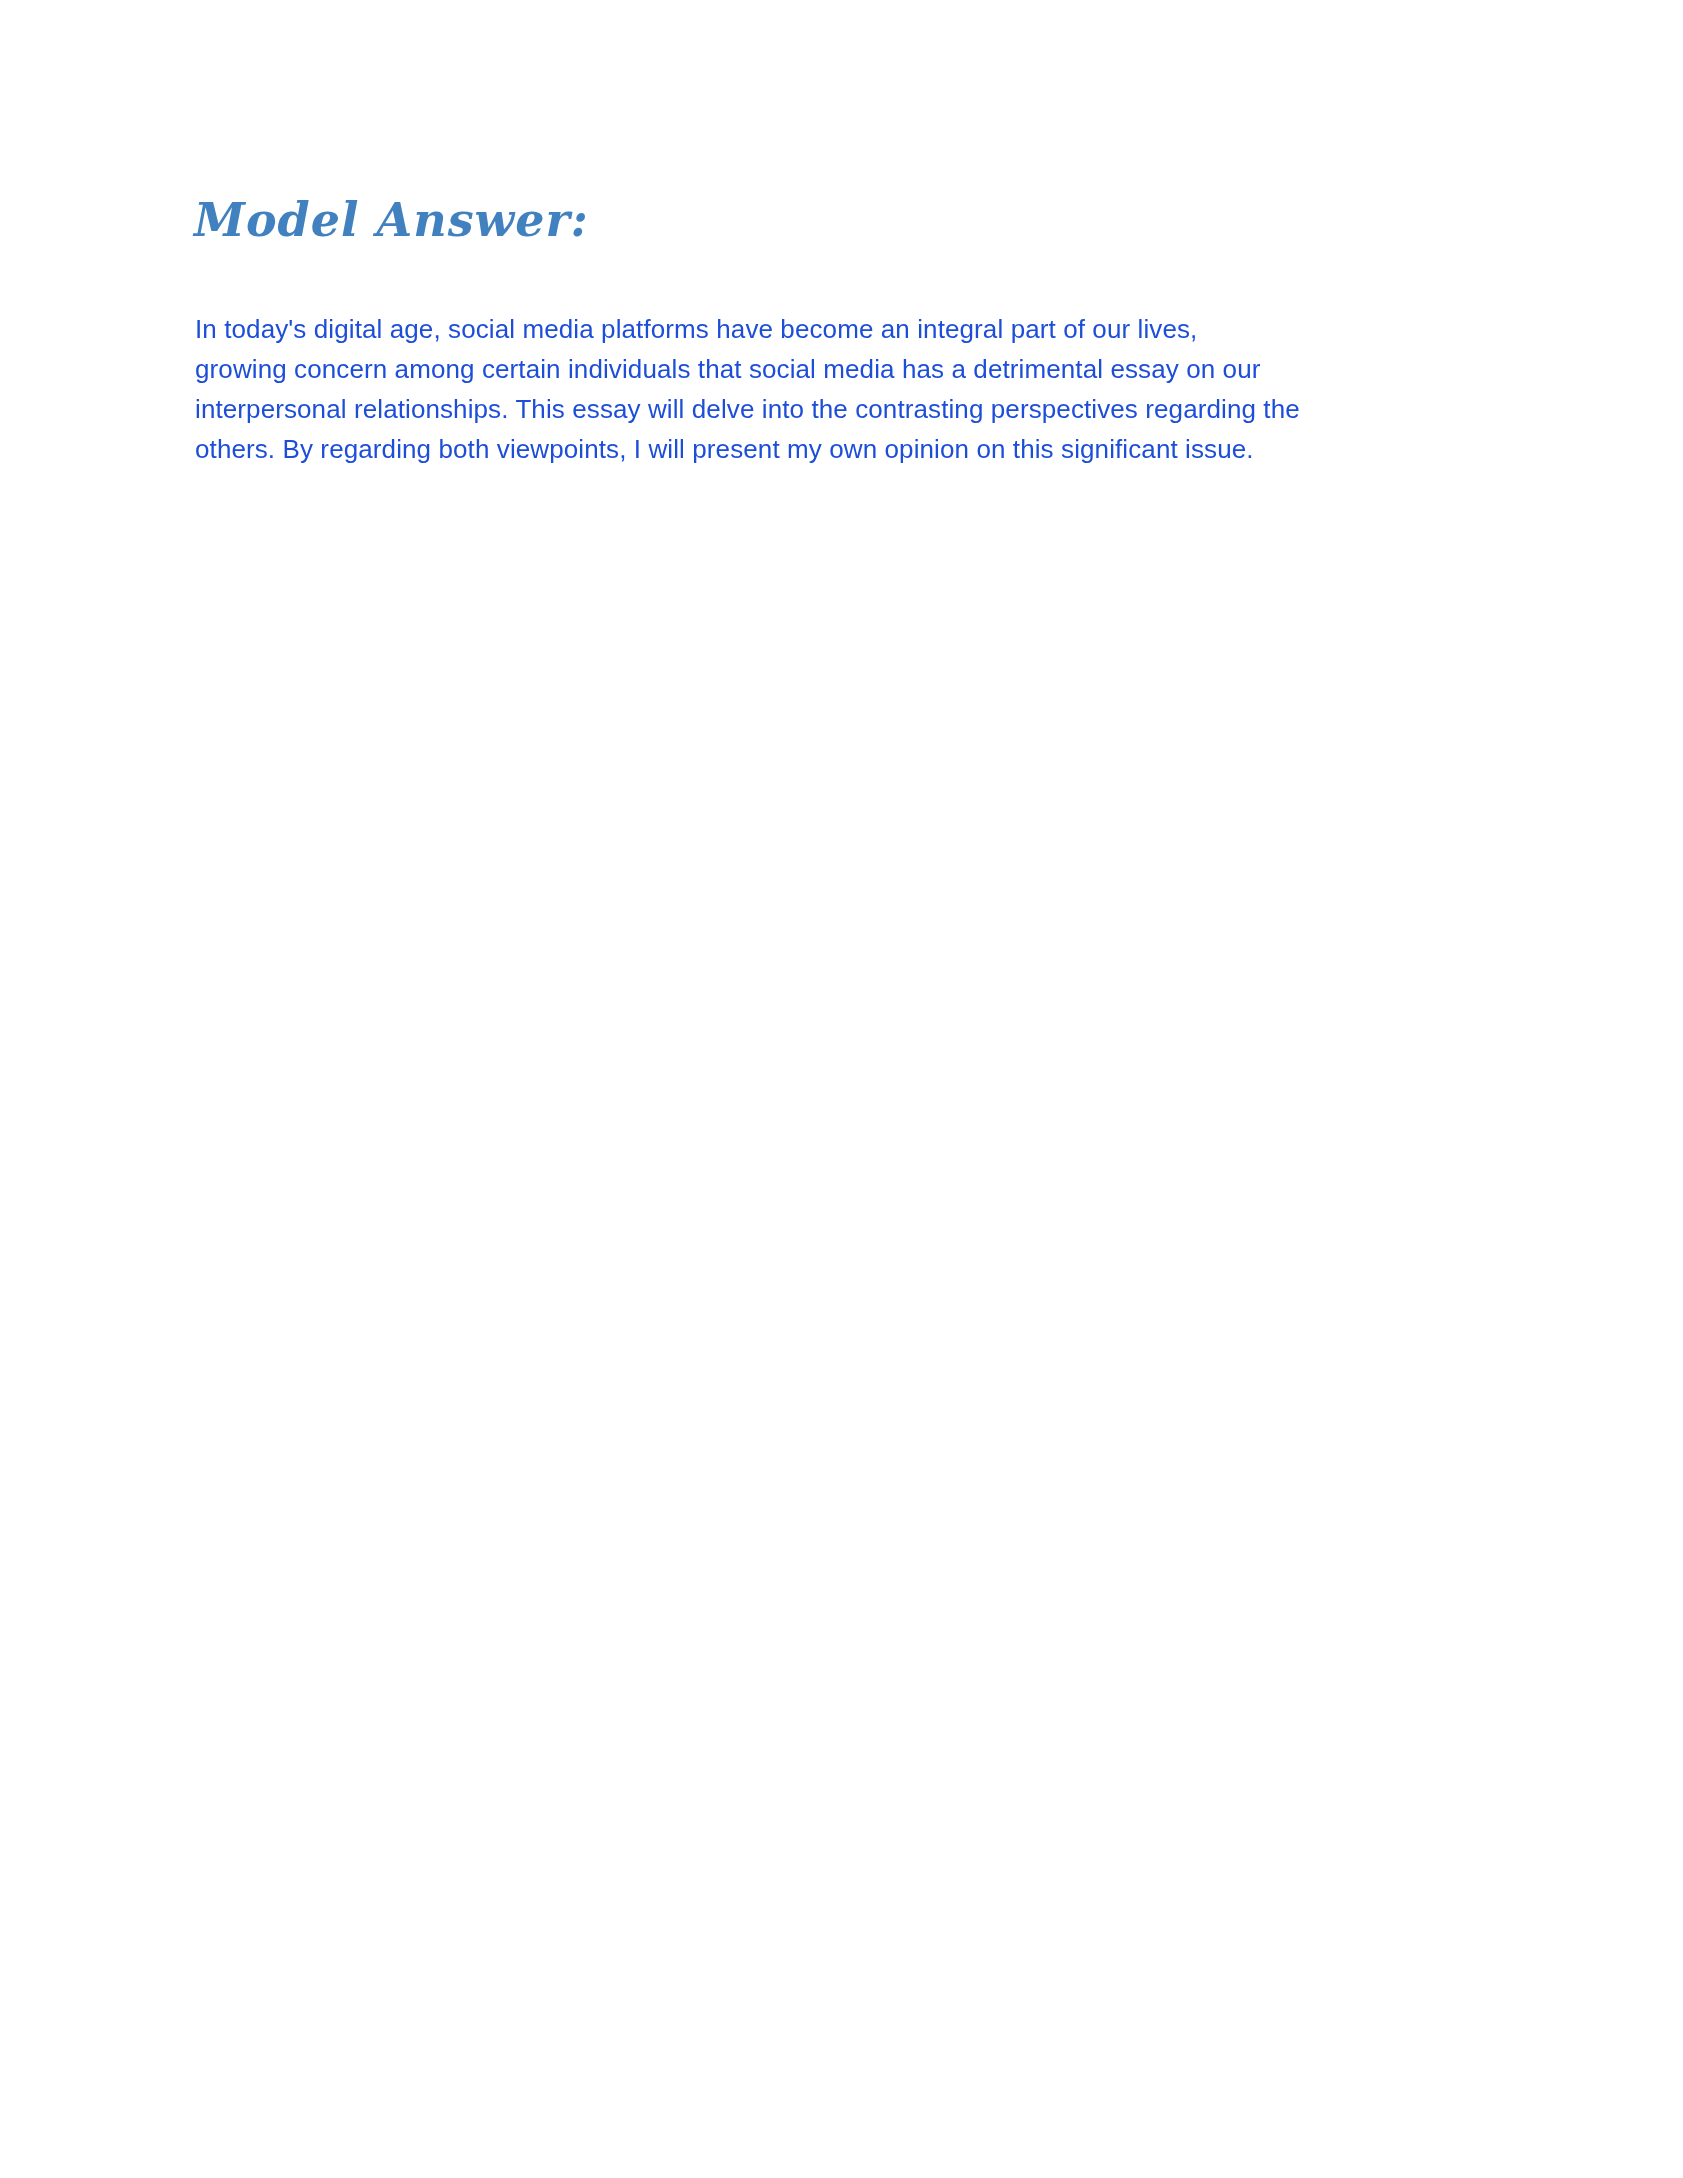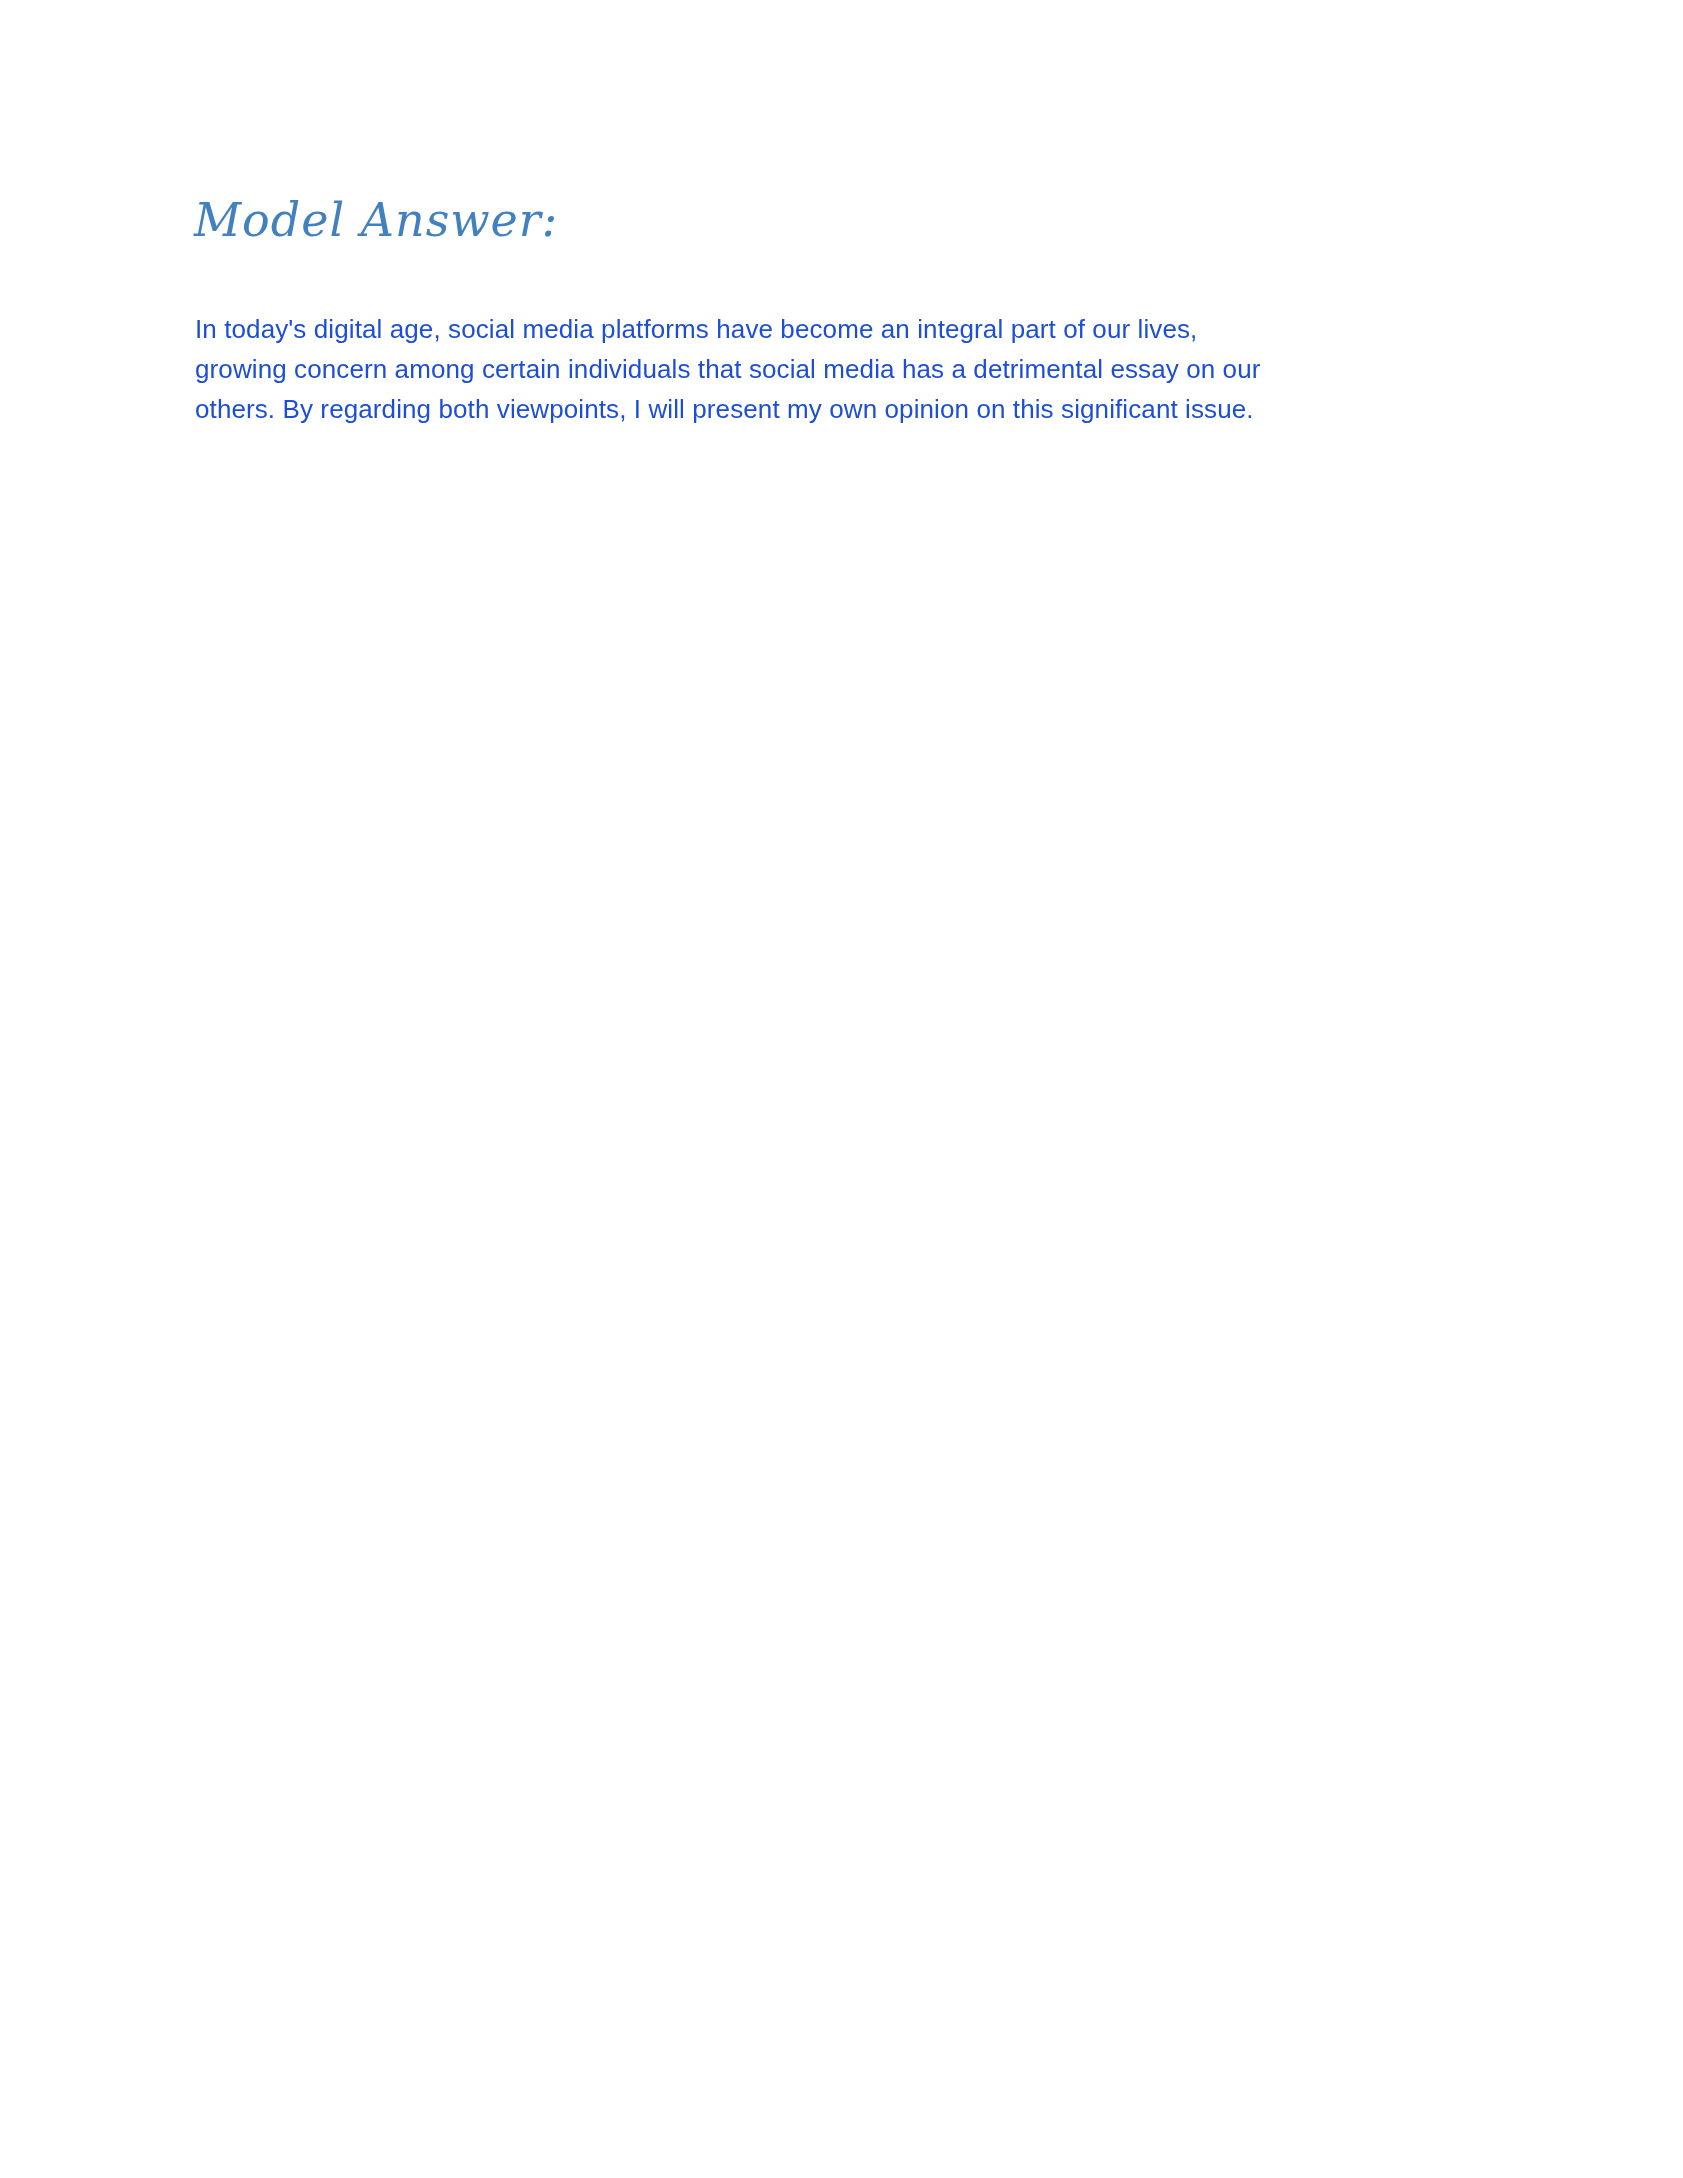--- a/index.html
+++ b/index.html
@@ -21,21 +21,21 @@
     width: 1683px;
     height: 2178px;
     background: #ffffff;
   }
   .heading {
     position: absolute;
     left: 194px;
     top: 194px;
     font-family: cursive, "DejaVu Serif", serif;
     font-style: italic;
-    font-weight: 400;
+    font-weight: 700;
     font-size: 46px;
     line-height: 1.15;
     letter-spacing: 1px;
     color: #4181c0;
     white-space: nowrap;
   }
   .essay {
     position: absolute;
     left: 195px;
     top: 309px;
@@ -53,17 +53,18 @@
 </head>
 <body>
 
 <div class="page">
 
   <div class="heading" style="color: rgb(65, 129, 192);">Model Answer:</div>
 
   <div class="essay" style="color: #1d4ed8;">
     <span class="line">In today's digital age, social media platforms have become an integral part of our lives,</span>
     <span class="line">growing concern among certain individuals that social media has a detrimental essay on our</span>
+    <span class="line">interpersonal relationships. This essay will delve into the contrasting perspectives regarding the</span>
     <span class="line">others. By regarding both viewpoints, I will present my own opinion on this significant issue.</span>
   </div>
 
 </div>
 
 
 </body></html>

